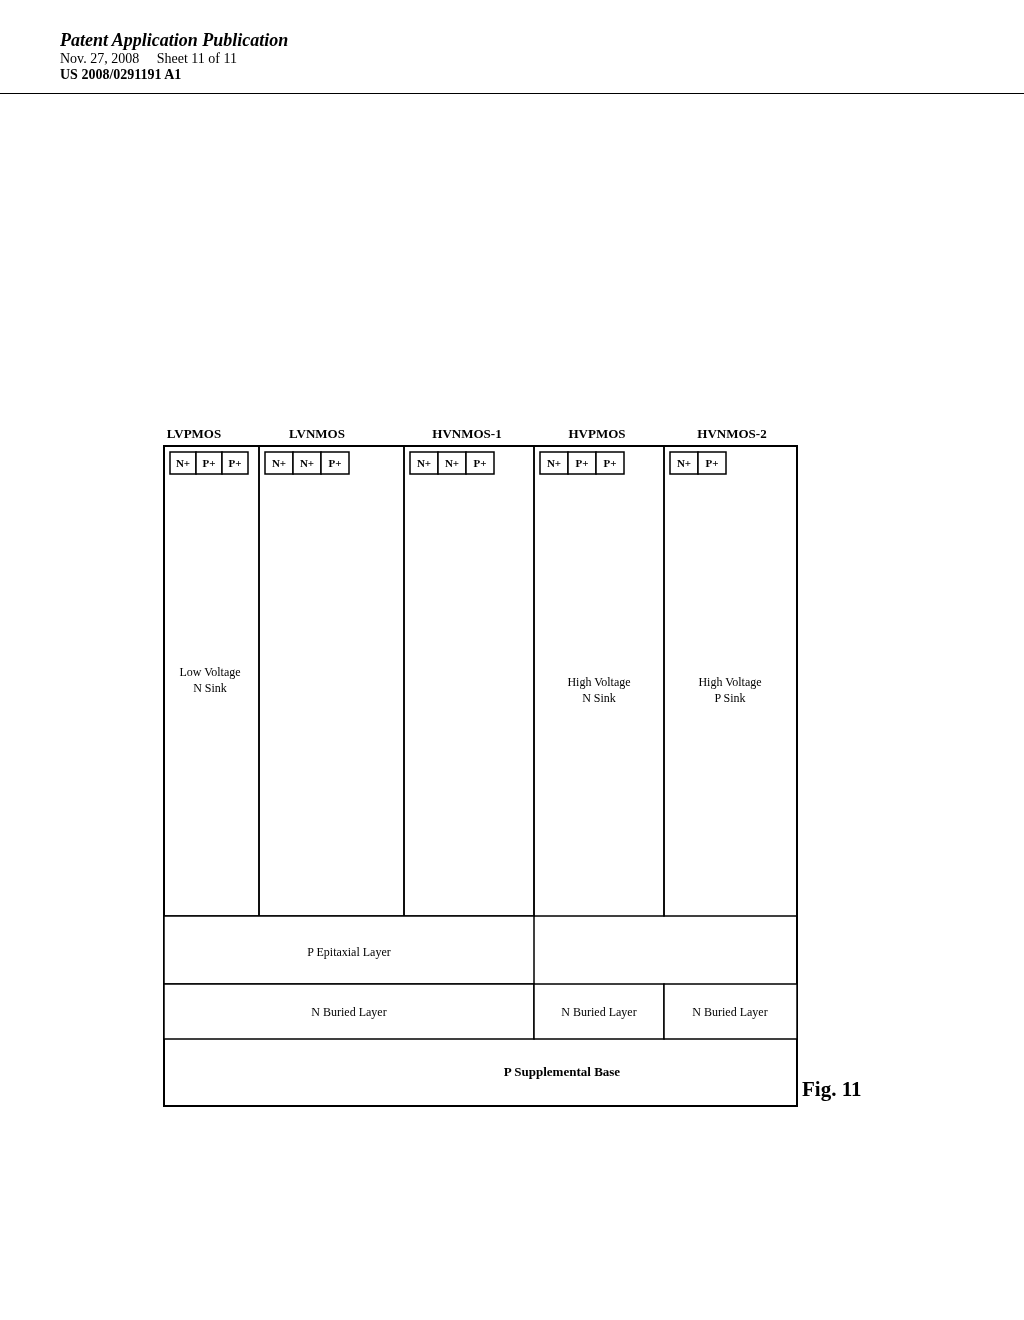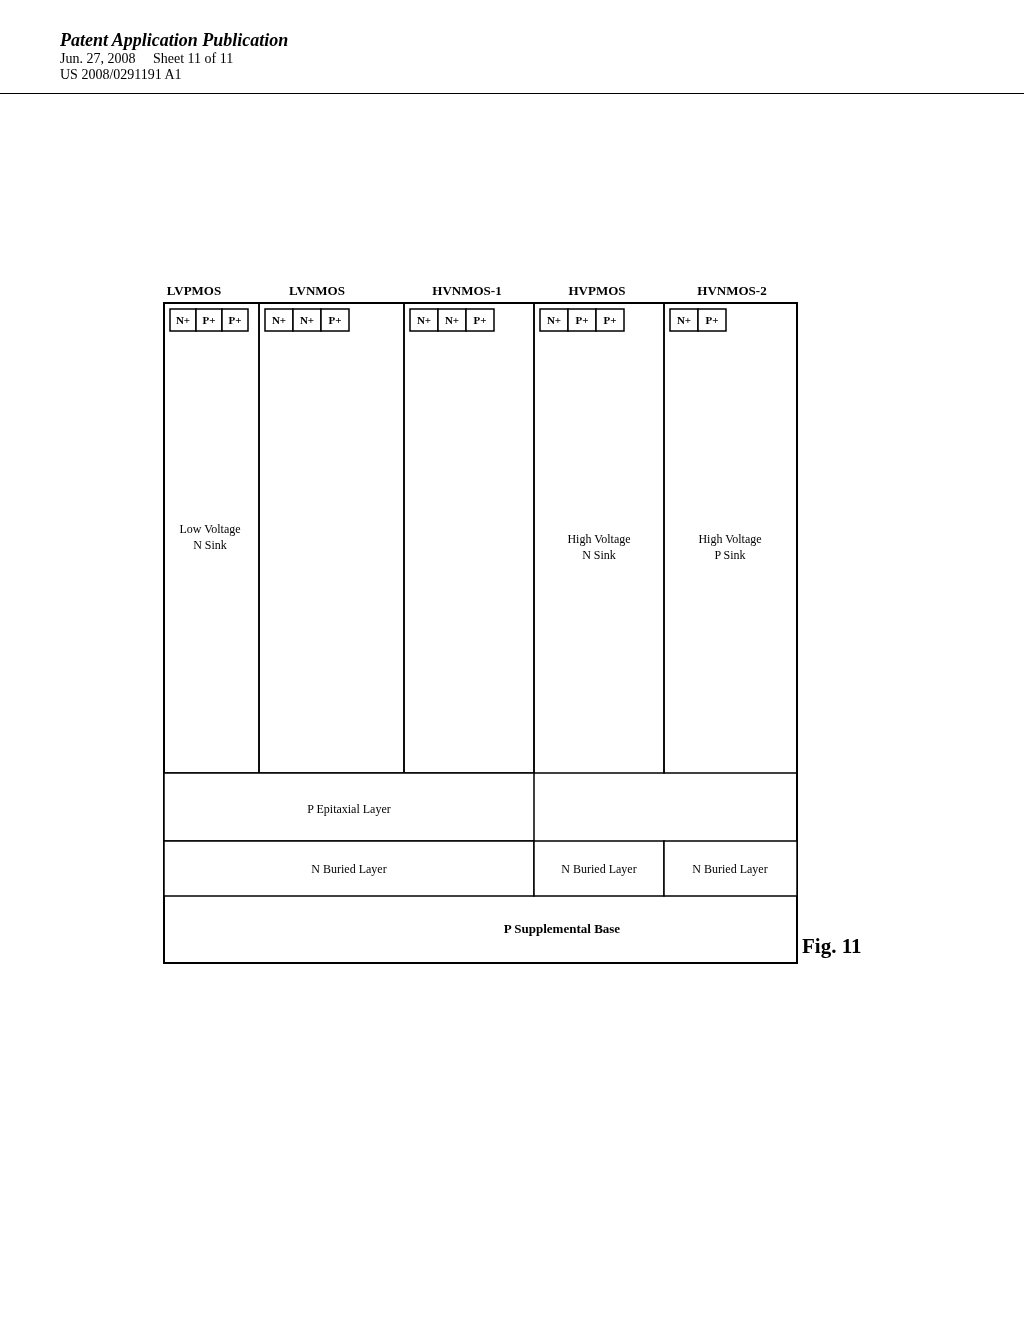--- a/index.html
+++ b/index.html
@@ -25,51 +25,51 @@
       font-size: 18px;
       font-weight: bold;
       font-style: italic;
     }
     .header-center {
       font-size: 14px;
       text-align: center;
     }
     .header-right {
       font-size: 14px;
-      font-weight: normal;
+      font-weight: bold;
       text-align: right;
     }
 
     
     .main-content {
       display: flex;
       justify-content: center;
       align-items: flex-start;
       padding: 40px 20px 20px 20px;
       position: relative;
     }
   </style>
 </head>
 <body>
 
 <div class="header">
   <div class="header-left">Patent Application Publication</div>
   <div class="header-center">
-    <span>Jun. 27, 2008</span>
+    <span>Nov. 27, 2008</span>
     &nbsp;&nbsp;&nbsp;
     <span>Sheet 11 of 11</span>
   </div>
   <div class="header-right">US 2008/0291191 A1</div>
 </div>
 
 <div class="main-content">
   
 </div>
 
-<div style="position: absolute; top: 80px; left: 0; width: 1024px; height: 1240px; display: flex; justify-content: center; align-items: center; padding-top: 50px;">
+<div style="position: absolute; top: 80px; left: 0; width: 1024px; height: 1240px; display: flex; justify-content: center; align-items: flex-end; padding-top: 50px;">
 
   <div style="position: relative;">
     <svg width="700" height="900" viewBox="0 0 700 900" xmlns="http://www.w3.org/2000/svg" style="font-family: 'Times New Roman', Times, serif; overflow: visible;">
 
       <text x="32" y="22" font-size="13" font-weight="bold" text-anchor="middle">LVPMOS</text>
       <text x="155" y="22" font-size="13" font-weight="bold" text-anchor="middle">LVNMOS</text>
       <text x="305" y="22" font-size="13" font-weight="bold" text-anchor="middle">HVNMOS-1</text>
       <text x="435" y="22" font-size="13" font-weight="bold" text-anchor="middle">HVPMOS</text>
       <text x="570" y="22" font-size="13" font-weight="bold" text-anchor="middle">HVNMOS-2</text>
 

